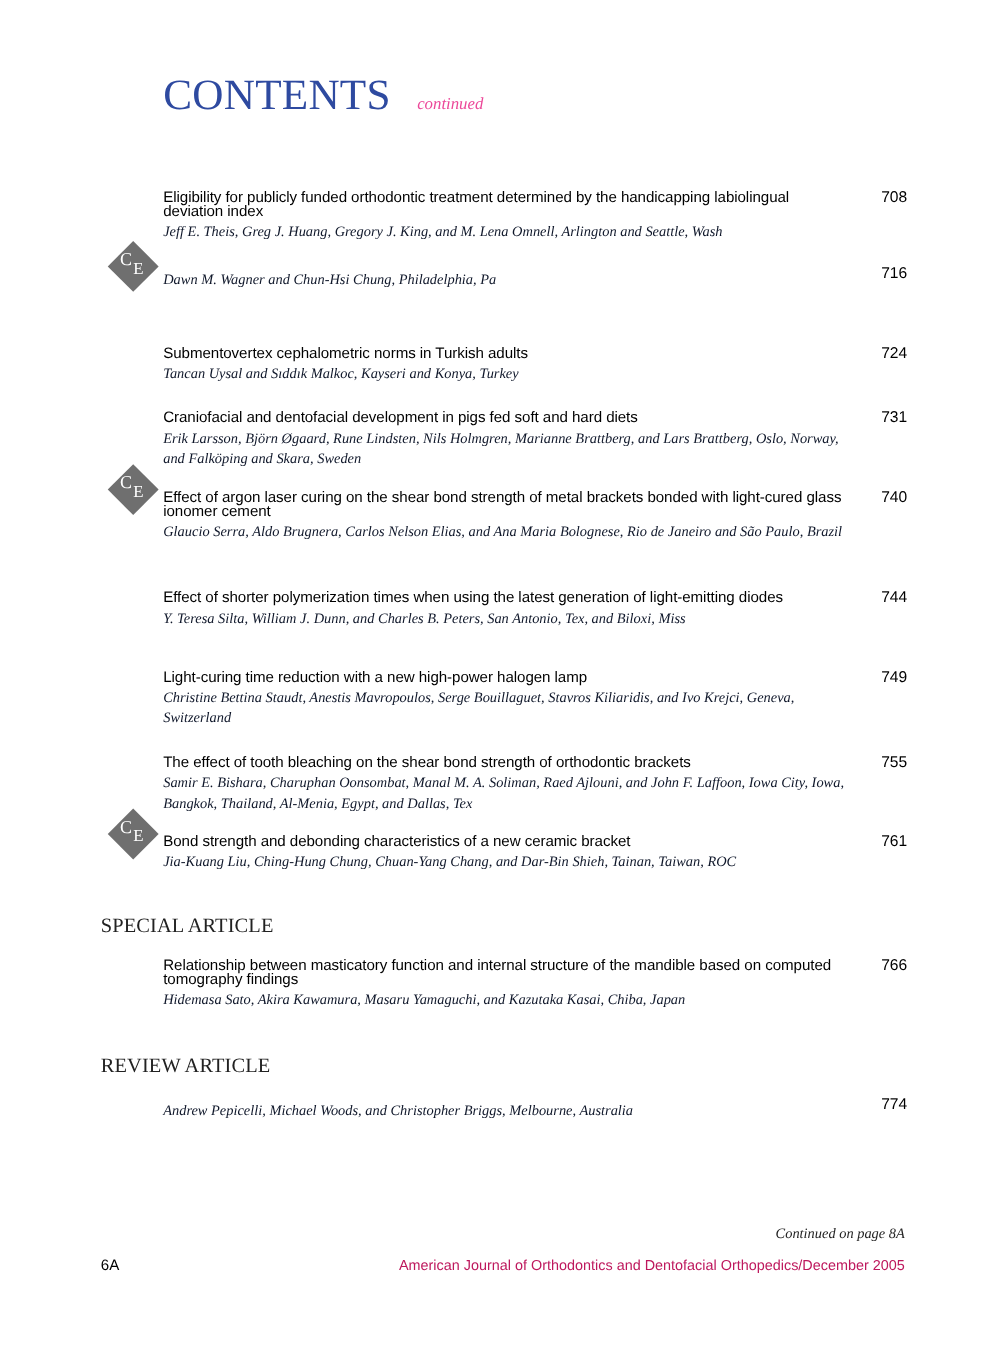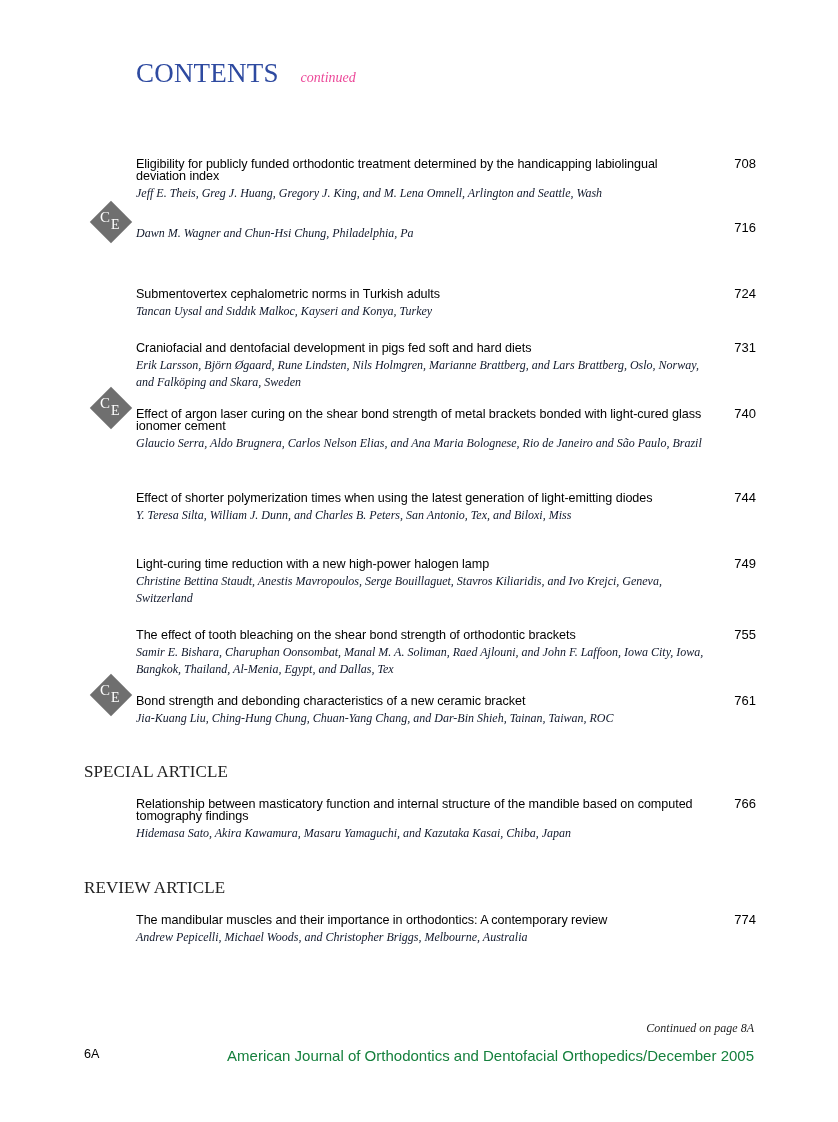--- a/index.html
+++ b/index.html
@@ -1,37 +1,37 @@
 <!DOCTYPE html>
 <html><head>
 <meta charset="utf-8">
 <style>
   html, body { margin: 0; padding: 0; background: #ffffff; }
   body { width: 838px; height: 1122px; position: relative; overflow: hidden; }
   .page { position: absolute; left: 0; top: 0; width: 838px; height: 1122px; }
 
   .title-row { position: absolute; left: 136px; top: 58px; white-space: nowrap; }
-  .title { font-family: "Liberation Serif", serif; font-size: 27px; color: #2e4aa0; letter-spacing: 0.2px; }
+  .title { font-family: "Liberation Serif", serif; font-size: 36px; color: #2e4aa0; letter-spacing: 0.2px; }
   .title-sub { font-family: "Liberation Serif", serif; font-style: italic; font-size: 14px; color: #ec4899; margin-left: 22px; }
 
   .entry { position: absolute; left: 136px; width: 620px; }
   .entry-title { font-family: "Liberation Sans", sans-serif; font-size: 12.6px; color: #000; line-height: 12px; width: 575px; letter-spacing: -0.05px; }
   .entry-authors { font-family: "Liberation Serif", serif; font-style: italic; font-size: 12px; color: #0f172a; line-height: 17px; margin-top: 3px; width: 580px; }
   .entry-page { position: absolute; right: 0; top: 0; font-family: "Liberation Sans", sans-serif; font-size: 13px; color: #000; line-height: 12px; text-align: center; }
 
   .section-heading { position: absolute; left: 84px; font-family: "Liberation Serif", serif; font-size: 17px; color: #222; letter-spacing: 0.1px; text-align: center; }
 
   .ce-badge { position: absolute; width: 44px; height: 44px; }
   .ce-badge .diamond { position: absolute; left: 7px; top: 7px; width: 30px; height: 30px; background: #6f6f6f; transform: rotate(45deg); }
   .ce-badge .c { position: absolute; left: 11px; top: 9px; font-family: "Liberation Serif", serif; font-size: 15px; color: #fff; }
   .ce-badge .e { position: absolute; left: 22px; top: 17px; font-family: "Liberation Serif", serif; font-size: 14px; color: #fff; }
 
   .continued { position: absolute; right: 84px; top: 1021px; font-family: "Liberation Serif", serif; font-style: italic; font-size: 12px; color: #222; }
   .footer-left { position: absolute; left: 84px; top: 1047px; font-family: "Liberation Sans", sans-serif; font-size: 12.6px; color: #000; }
-  .footer-right { position: absolute; right: 84px; top: 1047px; font-family: "Liberation Sans", sans-serif; font-size: 15px; color: #15803d; }
+  .footer-right { position: absolute; right: 84px; top: 1047px; font-family: "Liberation Sans", sans-serif; font-size: 12px; color: #be185d; }
 </style>
 </head>
 <body>
 
 <div class="page">
 
   <div class="title-row">
     <span class="title">CONTENTS</span><span class="title-sub">continued</span>
   </div>
 
@@ -105,21 +105,20 @@
 
   <div class="section-heading" style="top:762px;">SPECIAL ARTICLE</div>
   <div class="entry" style="top:798px;">
     <div class="entry-title">Relationship between masticatory function and internal structure of the mandible based on computed tomography findings</div>
     <div class="entry-authors">Hidemasa Sato, Akira Kawamura, Masaru Yamaguchi, and Kazutaka Kasai, Chiba, Japan</div>
     <div class="entry-page">766</div>
   </div>
 
   <div class="section-heading" style="top:878px;">REVIEW ARTICLE</div>
   <div class="entry" style="top:914px;">
-    <div class="entry-title">The mandibular muscles and their importance in orthodontics: A contemporary review</div>
     <div class="entry-authors">Andrew Pepicelli, Michael Woods, and Christopher Briggs, Melbourne, Australia</div>
     <div class="entry-page">774</div>
   </div>
 
   <div class="continued">Continued on page 8A</div>
   <div class="footer-left">6A</div>
   <div class="footer-right">American Journal of Orthodontics and Dentofacial Orthopedics/December 2005</div>
 
 </div>
 

